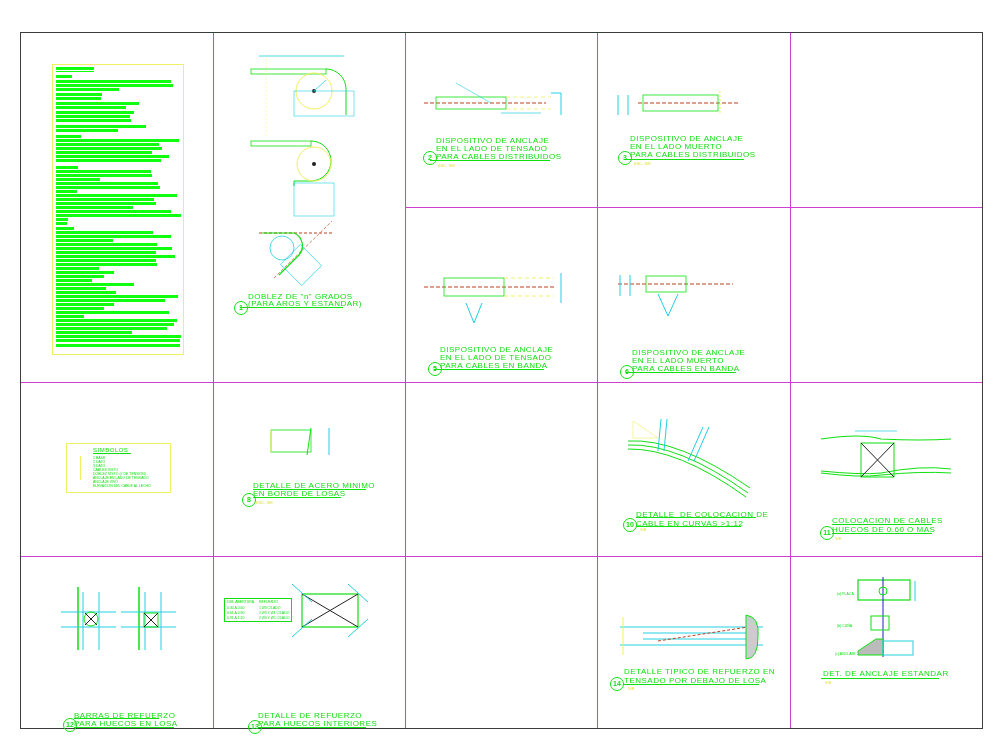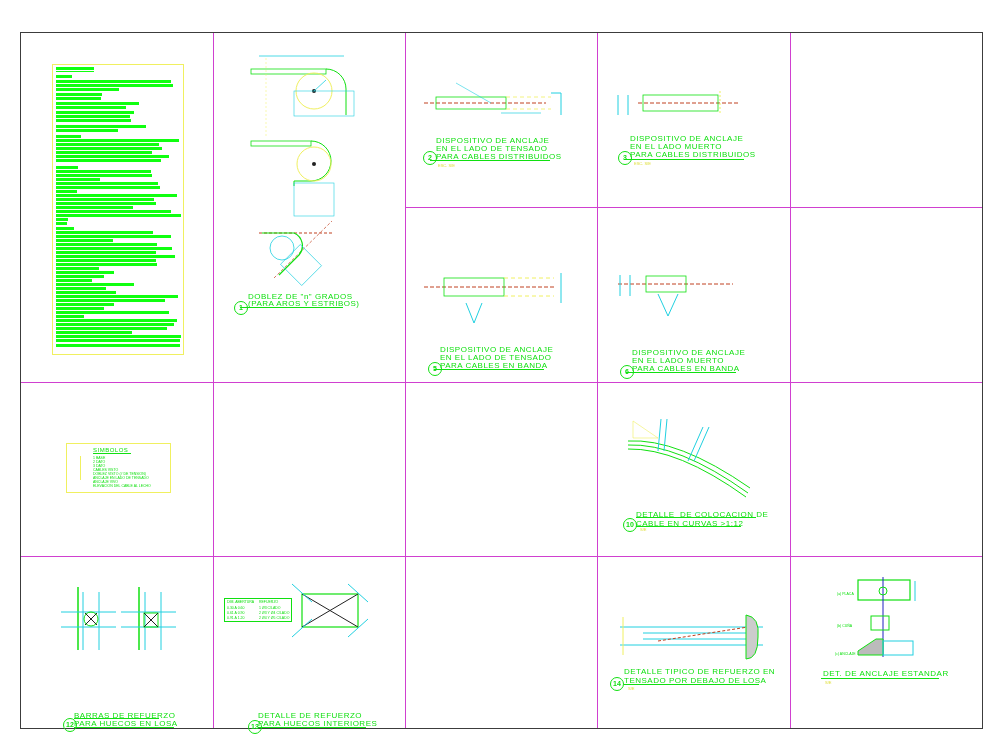--- a/index.html
+++ b/index.html
@@ -118,21 +118,21 @@
       <circle cx="100" cy="131" r="17" fill="none" stroke="#f0f060" stroke-width="1"></circle>
       <circle cx="100" cy="131" r="2" fill="#222"></circle>
       <rect x="80" y="150" width="40" height="33" fill="none" stroke="#20d0e0" stroke-width="0.6"></rect>
       <line x1="45" y1="200" x2="120" y2="200" stroke="#c04020" stroke-width="1" stroke-dasharray="3,2"></line>
       <line x1="60" y1="245" x2="118" y2="188" stroke="#c04020" stroke-width="0.7" stroke-dasharray="3,2"></line>
       <circle cx="68" cy="215" r="12" fill="none" stroke="#20d0e0" stroke-width="0.8"></circle>
       <path d="M48 200 L80 200 A14 14 0 0 1 85 222 L65 242" fill="none" stroke="#10e010" stroke-width="1.2"></path>
       <rect x="72" y="218" width="30" height="28" fill="none" stroke="#20d0e0" stroke-width="0.7" transform="rotate(45 87 232)"></rect>
     </svg>
     <div class="title" style="left:34px;top:259px">DOBLEZ DE "n" GRADOS</div>
-    <div class="title" style="left:34px;top:266px">(PARA AROS Y ESTRIBOS)</div>
+    <div class="title" style="left:34px;top:266px">(PARA AROS Y ESTANDAR)</div>
     <div class="uline" style="left:26px;top:274px;width:103px"></div>
     <div class="num" style="left:20px;top:268px">1</div>
   </div>
 
   <div class="cell" style="left:385px;top:0;width:191px;height:174px">
     <svg width="191" height="174">
       <line x1="18" y1="70" x2="140" y2="70" stroke="#c04020" stroke-width="1" stroke-dasharray="4,2"></line>
       <rect x="30" y="64" width="70" height="12" fill="none" stroke="#10e010" stroke-width="0.8"></rect>
       <line x1="100" y1="64" x2="145" y2="64" stroke="#f0f060" stroke-width="0.8" stroke-dasharray="4,3"></line>
       <line x1="100" y1="76" x2="145" y2="76" stroke="#f0f060" stroke-width="0.8" stroke-dasharray="4,3"></line>
@@ -209,20 +209,34 @@
       <div class="tiny" style="left:26px;top:20px">3 DATO</div>
       <div class="tiny" style="left:26px;top:24px">CABLES VISTO</div>
       <div class="tiny" style="left:26px;top:28px">DOBLEZ VISTO (# DE TENSION)</div>
       <div class="tiny" style="left:26px;top:32px">ANCLAJE EN LADO DE TENSADO</div>
       <div class="tiny" style="left:26px;top:36px">ANCLAJE VIVO</div>
       <div class="tiny" style="left:26px;top:40px">ELEVACION DEL CABLE AL LECHO</div>
       <div style="position:absolute;left:13px;top:12px;width:1px;height:24px;background:#f0f060"></div>
     </div>
   </div>
 
+  <div class="cell" style="left:193px;top:350px;width:191px;height:173px">
+    <svg width="191" height="173">
+      <rect x="57" y="47" width="40" height="22" fill="none" stroke="#10e010" stroke-width="0.8"></rect>
+      <line x1="57" y1="47" x2="57" y2="69" stroke="#f0f060"></line>
+      <line x1="97" y1="45" x2="93" y2="72" stroke="#10e010"></line>
+      <line x1="115" y1="45" x2="115" y2="72" stroke="#20d0e0"></line>
+    </svg>
+    <div class="title" style="left:39px;top:98px">DETALLE DE ACERO MINIMO</div>
+    <div class="title" style="left:39px;top:106px">EN BORDE DE LOSAS</div>
+    <div class="uline" style="left:39px;top:106px;width:113px"></div>
+    <div class="uline" style="left:39px;top:114px;width:88px"></div>
+    <div class="num" style="left:28px;top:110px">8</div>
+    <div class="scale" style="left:42px;top:117px">ESC. S/E</div>
+  </div>
 
 
   <div class="cell" style="left:577px;top:350px;width:192px;height:173px">
     <svg width="192" height="173">
       <path d="M30 58 Q80 55 152 105" fill="none" stroke="#10e010" stroke-width="1"></path>
       <path d="M30 62 Q80 60 150 110" fill="none" stroke="#10e010" stroke-width="1"></path>
       <path d="M30 66 Q80 65 148 114" fill="none" stroke="#10e010" stroke-width="1"></path>
       <line x1="63" y1="36" x2="60" y2="68" stroke="#20d0e0"></line>
         <line x1="69" y1="36" x2="66" y2="68" stroke="#20d0e0"></line>
       <line x1="105" y1="44" x2="90" y2="78" stroke="#20d0e0"></line>
@@ -230,20 +244,37 @@
       <polygon points="35,38 60,55 35,55" fill="none" stroke="#f0f060" stroke-width="0.6"></polygon>
     </svg>
     <div class="title" style="left:38px;top:127px">DETALLE  DE COLOCACION DE</div>
     <div class="title" style="left:38px;top:136px">CABLE EN CURVAS &gt;1:12</div>
     <div class="uline" style="left:38px;top:134px;width:120px"></div>
     <div class="uline" style="left:38px;top:143px;width:105px"></div>
     <div class="num" style="left:25px;top:135px">10</div>
     <div class="scale" style="left:42px;top:144px">S/E</div>
   </div>
 
+  <div class="cell" style="left:770px;top:350px;width:191px;height:173px">
+    <svg width="191" height="173">
+      <path d="M30 56 Q70 50 90 56 Q130 58 160 56" fill="none" stroke="#10e010" stroke-width="1.2"></path>
+      <path d="M30 88 Q70 92 90 90 Q130 82 160 86" fill="none" stroke="#10e010" stroke-width="1"></path>
+      <path d="M30 90 Q70 95 90 92 Q130 88 160 90" fill="none" stroke="#10e010" stroke-width="1"></path>
+      <rect x="70" y="60" width="33" height="34" fill="none" stroke="#10e010"></rect>
+      <line x1="70" y1="60" x2="103" y2="94" stroke="#222"></line>
+        <line x1="103" y1="60" x2="70" y2="94" stroke="#222"></line>
+      <line x1="64" y1="48" x2="106" y2="48" stroke="#20d0e0" stroke-width="0.7"></line>
+    </svg>
+    <div class="title" style="left:41px;top:133px">COLOCACION DE CABLES</div>
+    <div class="title" style="left:41px;top:142px">HUECOS DE 0.60 O MAS</div>
+    <div class="uline" style="left:41px;top:141px;width:100px"></div>
+    <div class="uline" style="left:41px;top:150px;width:100px"></div>
+    <div class="num" style="left:29px;top:143px">11</div>
+    <div class="scale" style="left:44px;top:153px">S/E</div>
+  </div>
 
   <div class="cell" style="left:0;top:524px;width:192px;height:171px">
     <svg width="192" height="171">
       <line x1="57" y1="30" x2="57" y2="93" stroke="#10e010" stroke-width="1.5"></line>
       <line x1="40" y1="55" x2="95" y2="55" stroke="#20d0e0"></line>
         <line x1="40" y1="70" x2="95" y2="70" stroke="#20d0e0"></line>
       <line x1="62" y1="35" x2="62" y2="93" stroke="#20d0e0"></line>
         <line x1="78" y1="35" x2="78" y2="93" stroke="#20d0e0"></line>
       <circle cx="70" cy="62" r="7" fill="none" stroke="#10e010"></circle>
       <line x1="64" y1="56" x2="76" y2="68" stroke="#222"></line>

